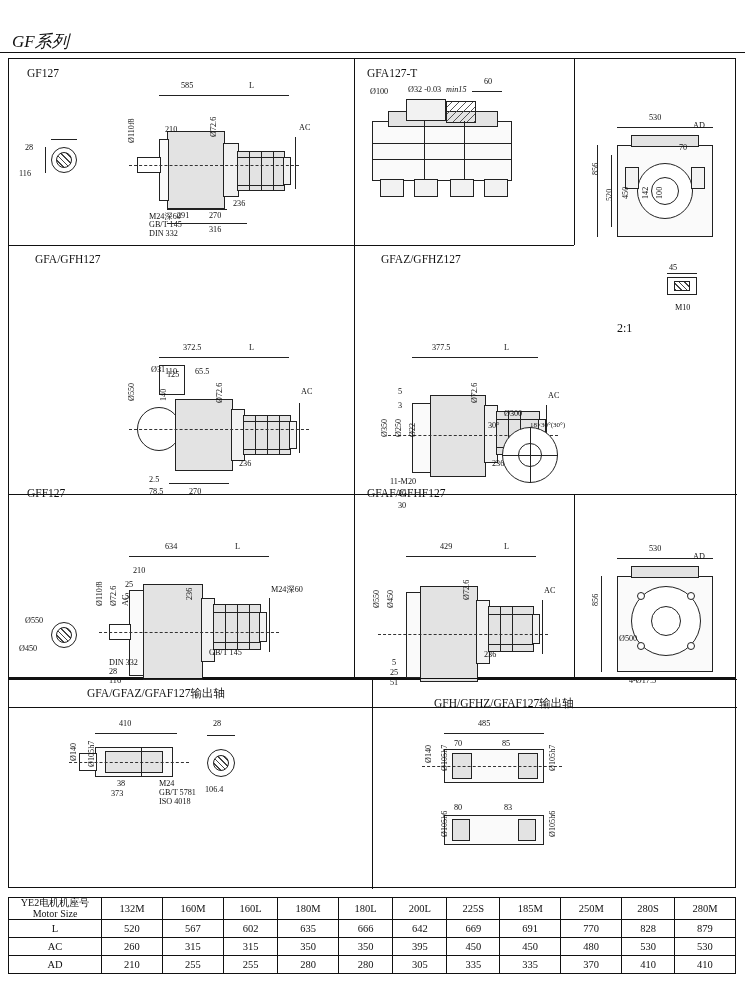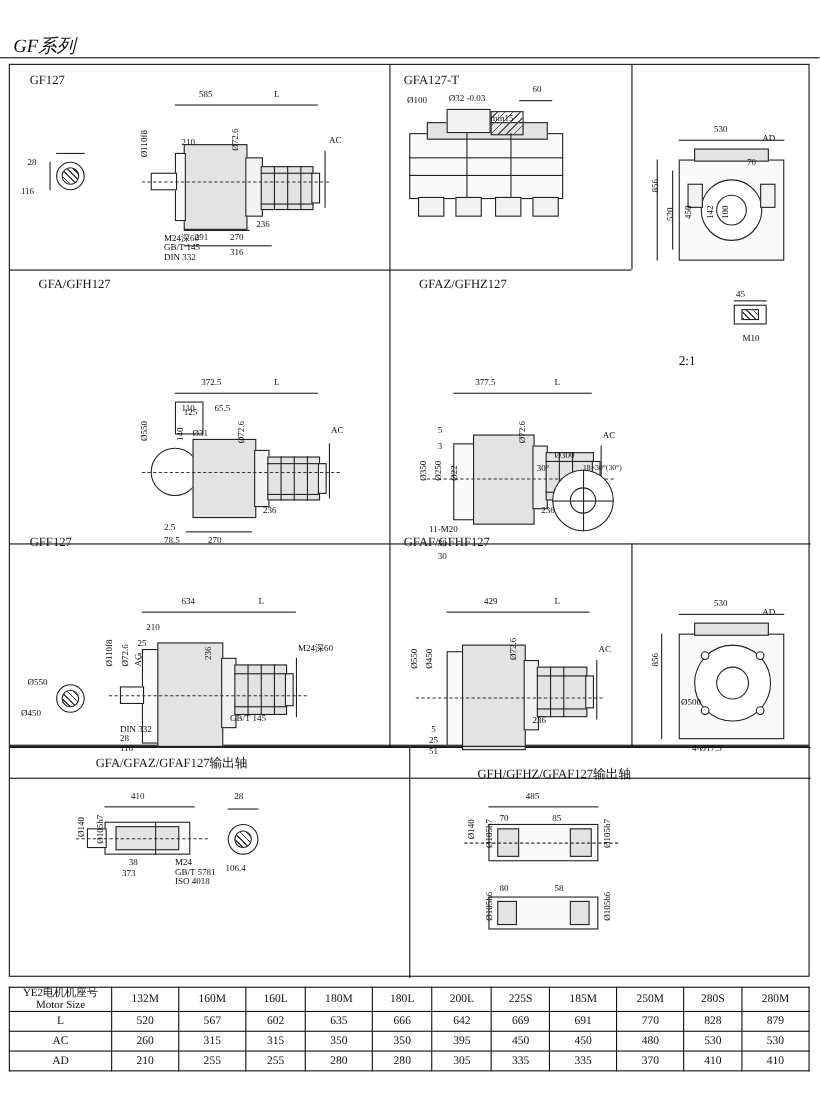--- a/index.html
+++ b/index.html
@@ -178,21 +178,21 @@
       <div class="box" style="left:26px;top:120px;width:24px;height:18px;"></div>
       <div class="box" style="left:60px;top:120px;width:24px;height:18px;"></div>
       <div class="box" style="left:96px;top:120px;width:24px;height:18px;"></div>
       <div class="box" style="left:130px;top:120px;width:24px;height:18px;"></div>
       <div class="lnh" style="left:18px;top:84px;width:140px;"></div>
       <div class="lnh" style="left:18px;top:100px;width:140px;"></div>
       <div class="lnv" style="left:70px;top:62px;height:58px;"></div>
       <div class="lnv" style="left:110px;top:62px;height:58px;"></div>
       <div class="dim" style="left:16px;top:28px;">Ø100</div>
       <div class="dim" style="left:54px;top:26px;">Ø32 -0.03</div>
-      <div class="dim" style="left:92px;top:44px;">min15</div>
+      <div class="dim" style="left:92px;top:26px;font-style:italic;">min15</div>
       <div class="dim" style="left:130px;top:18px;">60</div>
       <div class="lnh" style="left:118px;top:32px;width:30px;"></div>
     </div>
 
     <div class="dwg" style="left:566px;top:0;width:162px;height:435px;">
       <div class="box l" style="left:42px;top:86px;width:96px;height:92px;"></div>
       <div class="box d" style="left:56px;top:76px;width:68px;height:12px;"></div>
       <div class="circ" style="left:62px;top:104px;width:56px;height:56px;"></div>
       <div class="circ" style="left:76px;top:118px;width:28px;height:28px;"></div>
       <div class="box" style="left:50px;top:108px;width:14px;height:22px;"></div>
@@ -229,21 +229,21 @@
       <div class="lnv" style="left:258px;top:170px;height:40px;"></div>
       <div class="lnv" style="left:270px;top:170px;height:40px;"></div>
       <div class="box w" style="left:150px;top:120px;width:26px;height:30px;"></div>
       <div class="dash" style="left:120px;top:184px;width:180px;"></div>
 
       <div class="dim" style="left:174px;top:98px;">372.5</div>
       <div class="lnh" style="left:150px;top:112px;width:130px;"></div>
       <div class="dim" style="left:240px;top:98px;">L</div>
       <div class="dim" style="left:158px;top:125px;">125</div>
       <div class="dim" style="left:156px;top:122px;">110</div>
-      <div class="dim" style="left:142px;top:144px;margin-left:24px;">Ø31</div>
+      <div class="dim" style="left:142px;top:120px;">Ø31</div>
       <div class="dim" style="left:186px;top:122px;">65.5</div>
       <div class="dim" style="left:150px;top:156px;transform:rotate(-90deg);transform-origin:left top;">140</div>
       <div class="dim" style="left:118px;top:156px;transform:rotate(-90deg);transform-origin:left top;">Ø550</div>
       <div class="dim" style="left:206px;top:158px;transform:rotate(-90deg);transform-origin:left top;">Ø72.6</div>
       <div class="dim" style="left:292px;top:142px;">AC</div>
       <div class="lnv" style="left:290px;top:158px;height:50px;"></div>
       <div class="dim" style="left:230px;top:214px;">236</div>
       <div class="dim" style="left:140px;top:230px;">2.5</div>
       <div class="dim" style="left:140px;top:242px;">78.5</div>
       <div class="dim" style="left:180px;top:242px;">270</div>
@@ -409,21 +409,21 @@
       <div class="dim" style="left:82px;top:32px;">70</div>
       <div class="dim" style="left:130px;top:32px;">85</div>
       <div class="dim" style="left:52px;top:56px;transform:rotate(-90deg);transform-origin:left top;">Ø140</div>
       <div class="dim" style="left:68px;top:64px;transform:rotate(-90deg);transform-origin:left top;">Ø105h7</div>
       <div class="dim" style="left:176px;top:64px;transform:rotate(-90deg);transform-origin:left top;">Ø105h7</div>
 
       <div class="box l" style="left:72px;top:108px;width:100px;height:30px;"></div>
       <div class="box d" style="left:80px;top:112px;width:18px;height:22px;"></div>
       <div class="box d" style="left:146px;top:112px;width:18px;height:22px;"></div>
       <div class="dim" style="left:82px;top:96px;">80</div>
-      <div class="dim" style="left:132px;top:96px;">58</div>
+      <div class="dim" style="left:132px;top:96px;">83</div>
       <div class="dim" style="left:68px;top:130px;transform:rotate(-90deg);transform-origin:left top;">Ø105h6</div>
       <div class="dim" style="left:176px;top:130px;transform:rotate(-90deg);transform-origin:left top;">Ø105h6</div>
     </div>
   </div>
 
   <table class="tbl">
     <tbody>
         <tr>
       <td class="rowhdr two">
         <div>YE2电机机座号</div>

